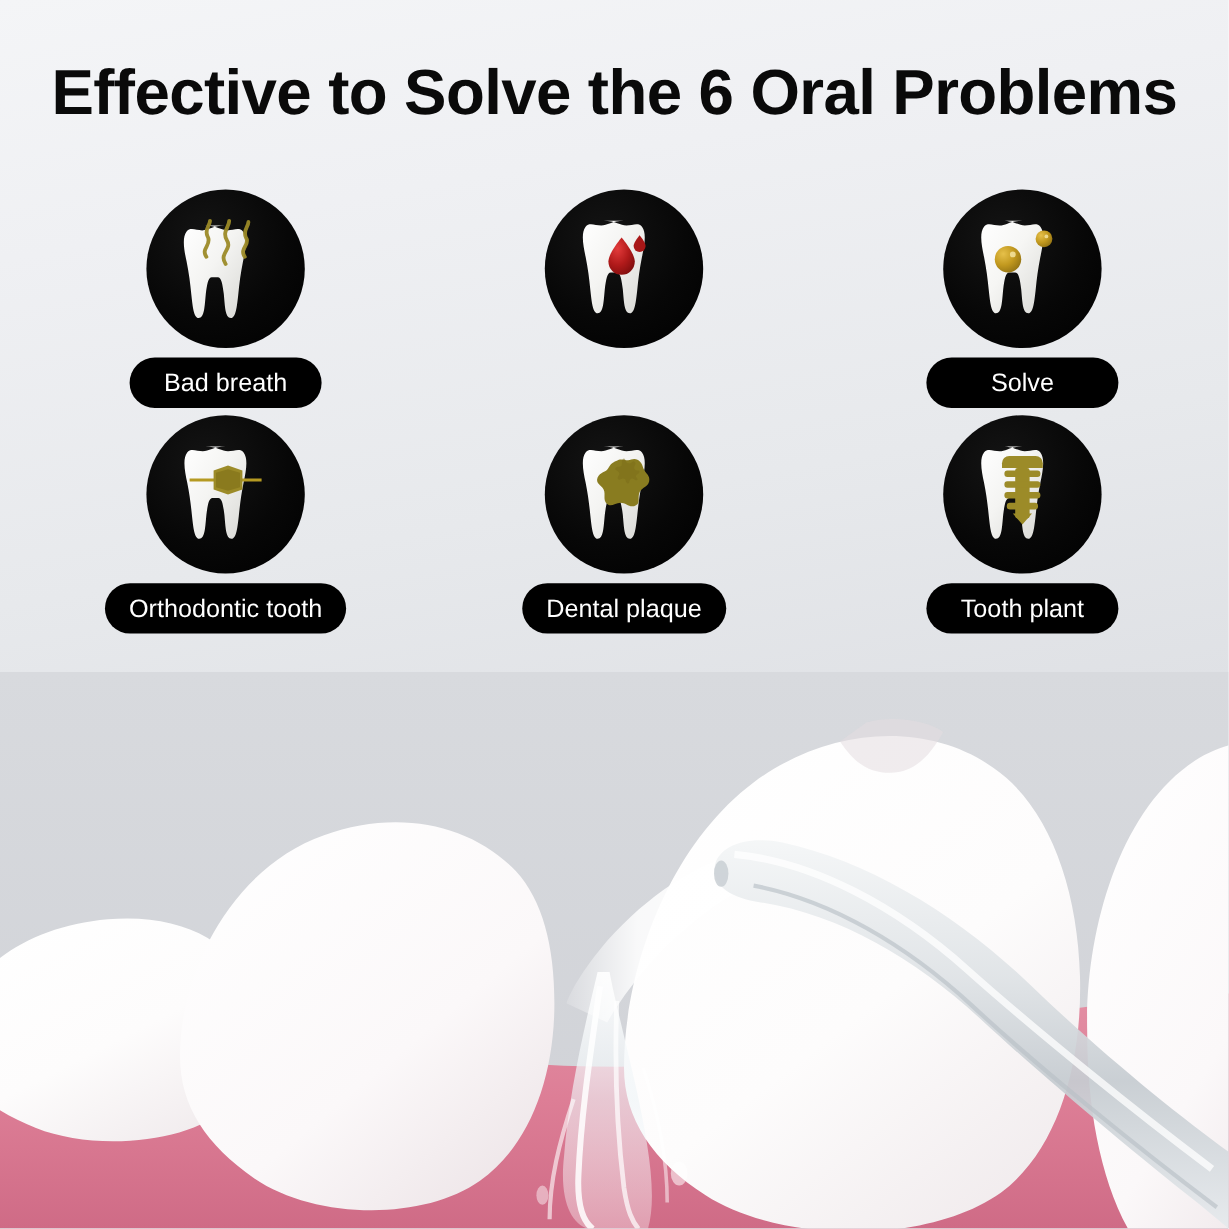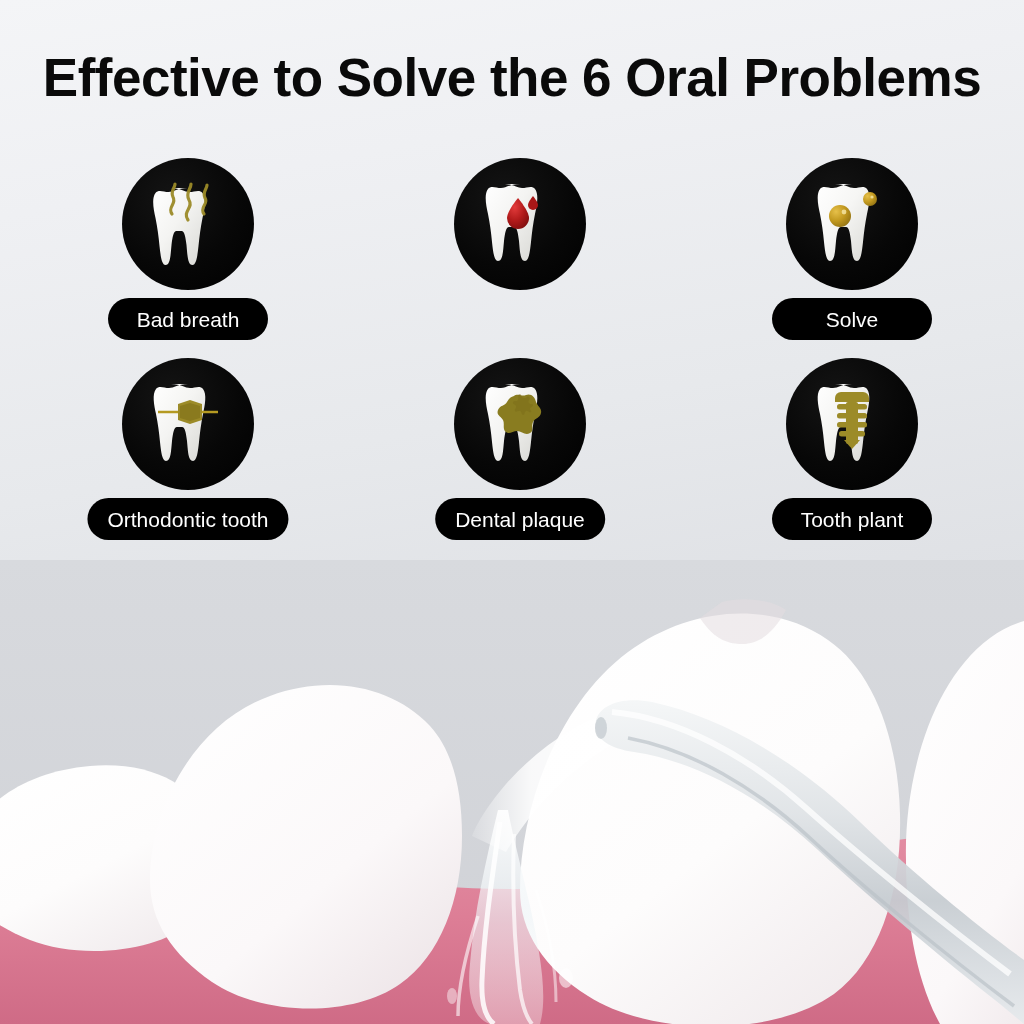--- a/index.html
+++ b/index.html
@@ -34,21 +34,21 @@
     display:flex;align-items:center;justify-content:center;
     padding:0 20px;box-sizing:border-box;
   }
   .pill span{
     color:#ffffff;font-size:21px;line-height:1;white-space:nowrap;
     font-family:"Liberation Sans","DejaVu Sans",sans-serif;
   }
 
   
   .c1{left:23px;}  .c2{left:355px;} .c3{left:687px;}
-  .r1{top:0;}      .r2{top:200px;}
+  .r1{top:0;}      .r2{top:188px;}
 
   
   .mouth{position:absolute;left:0;top:560px;width:1024px;height:464px;overflow:hidden;}
   .mouth svg{display:block;width:1024px;height:464px;}
 </style>
 </head>
 <body>
 
 <div id="stage">
 

